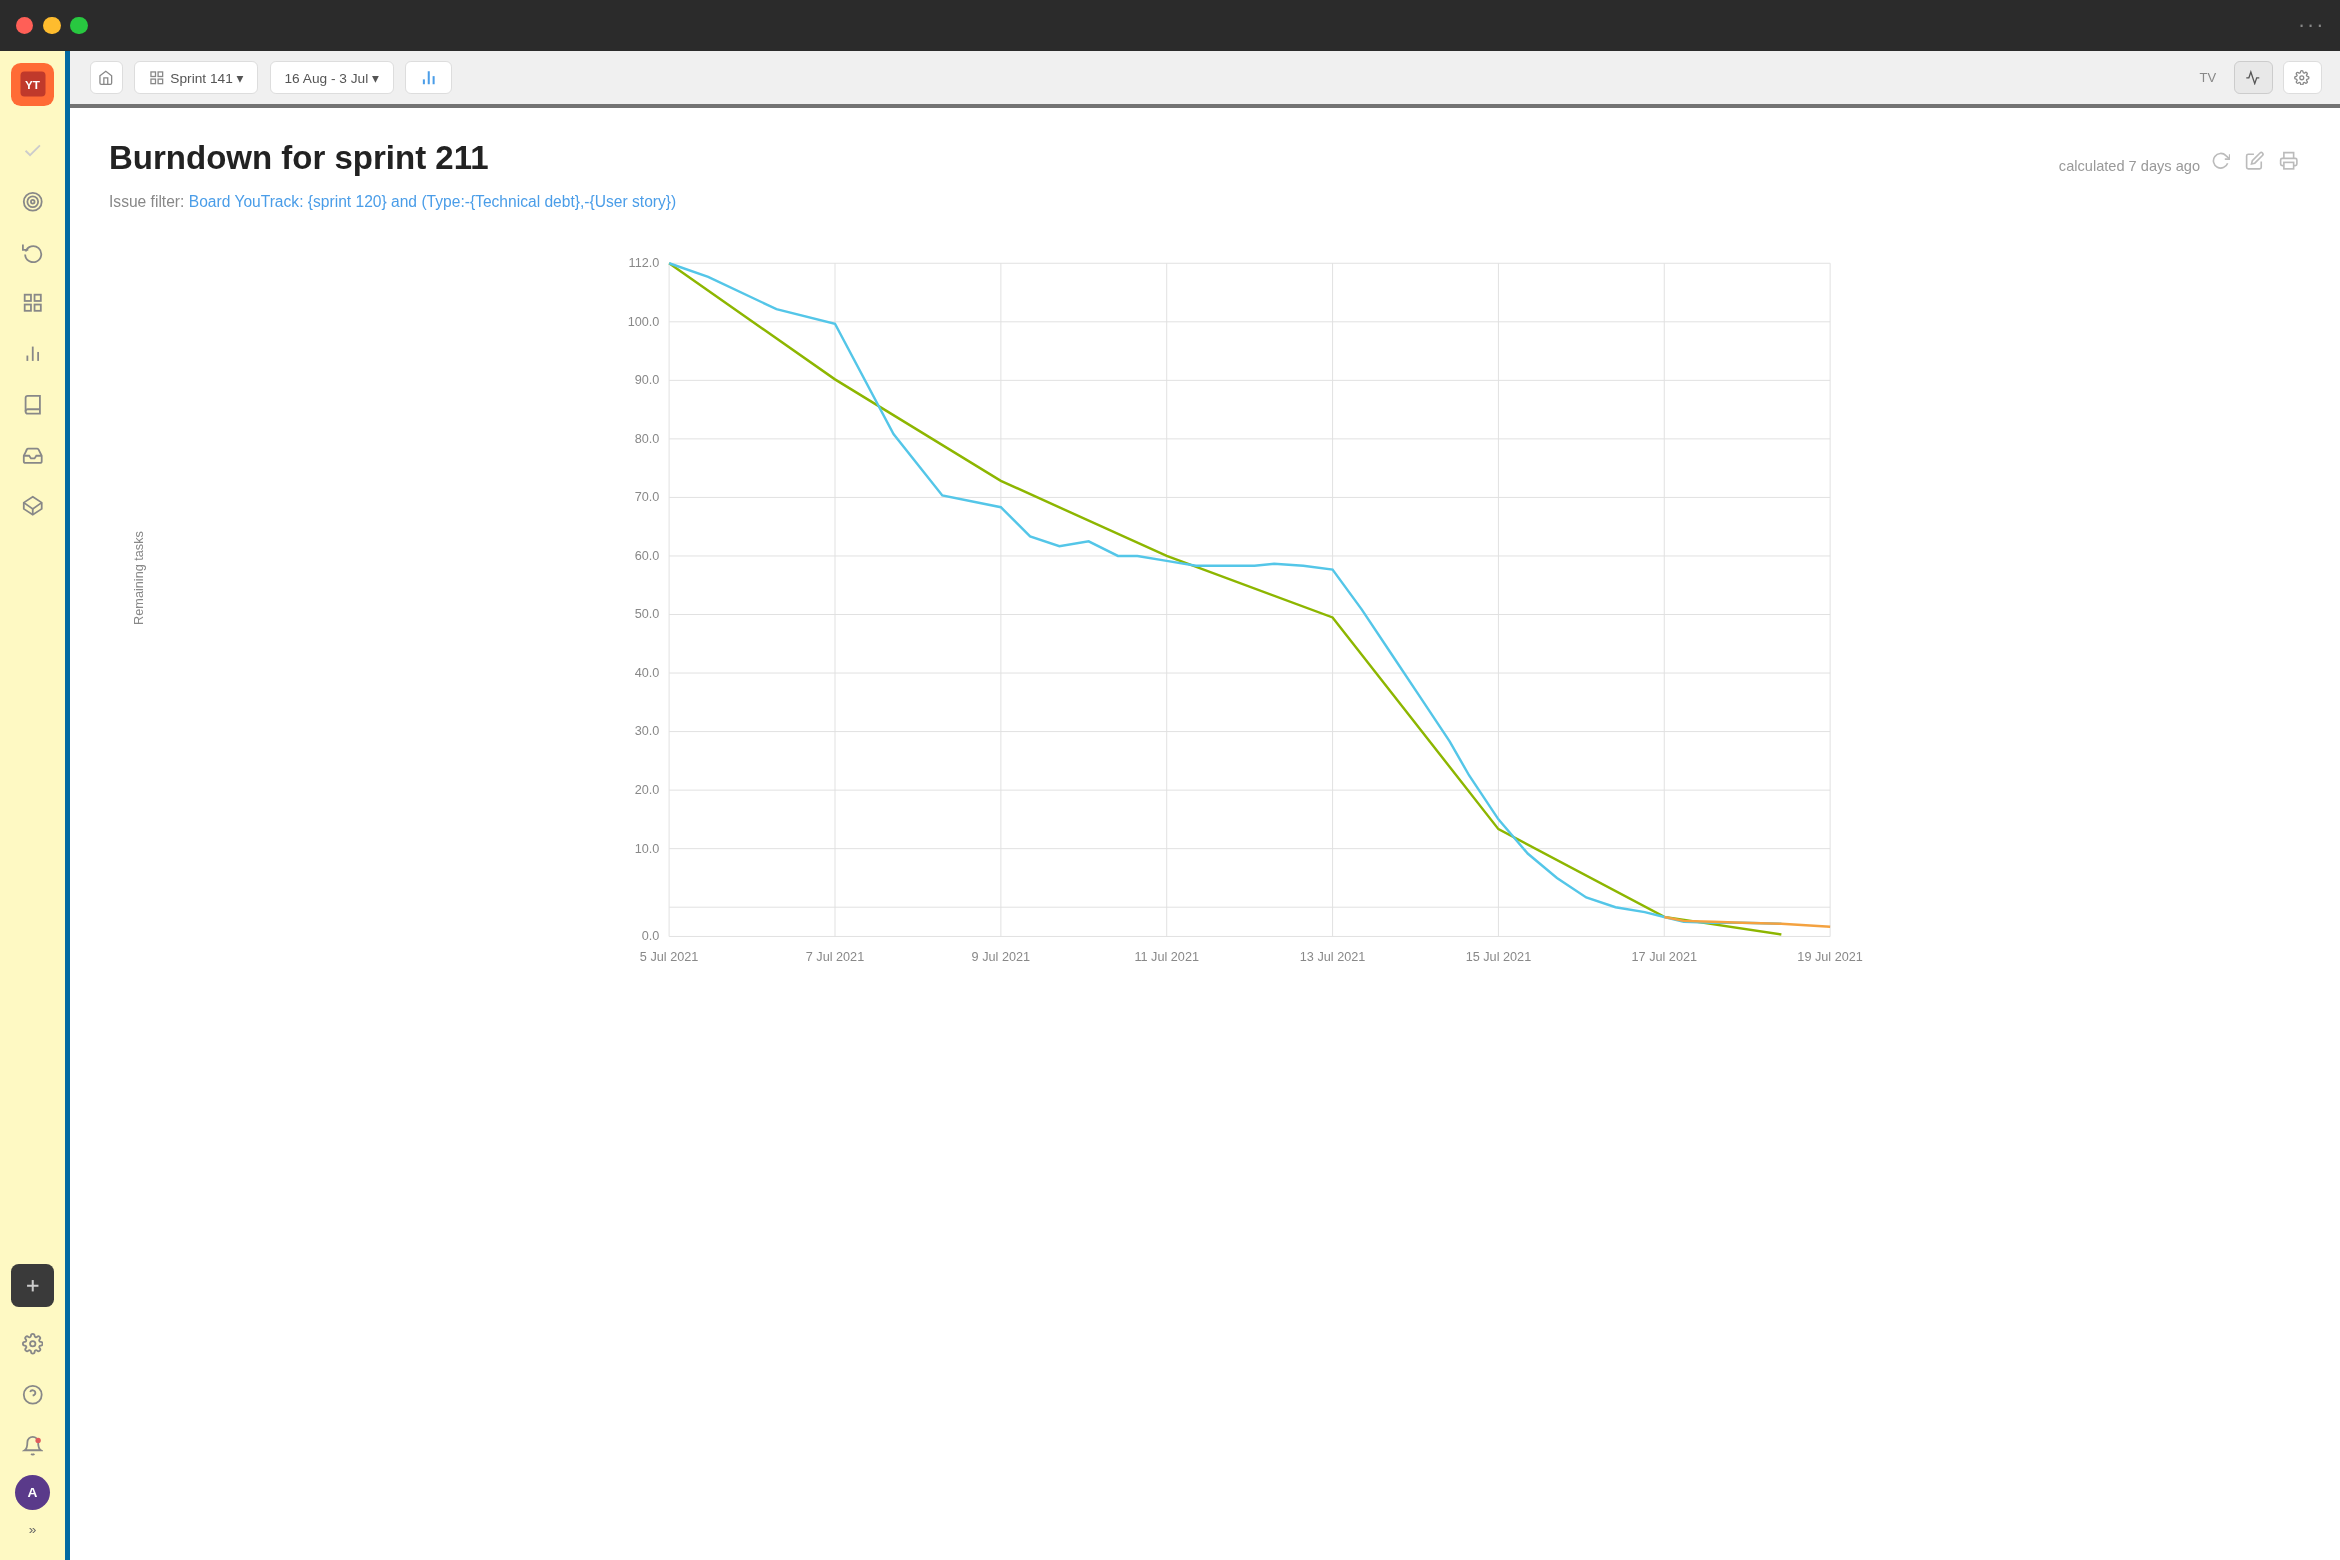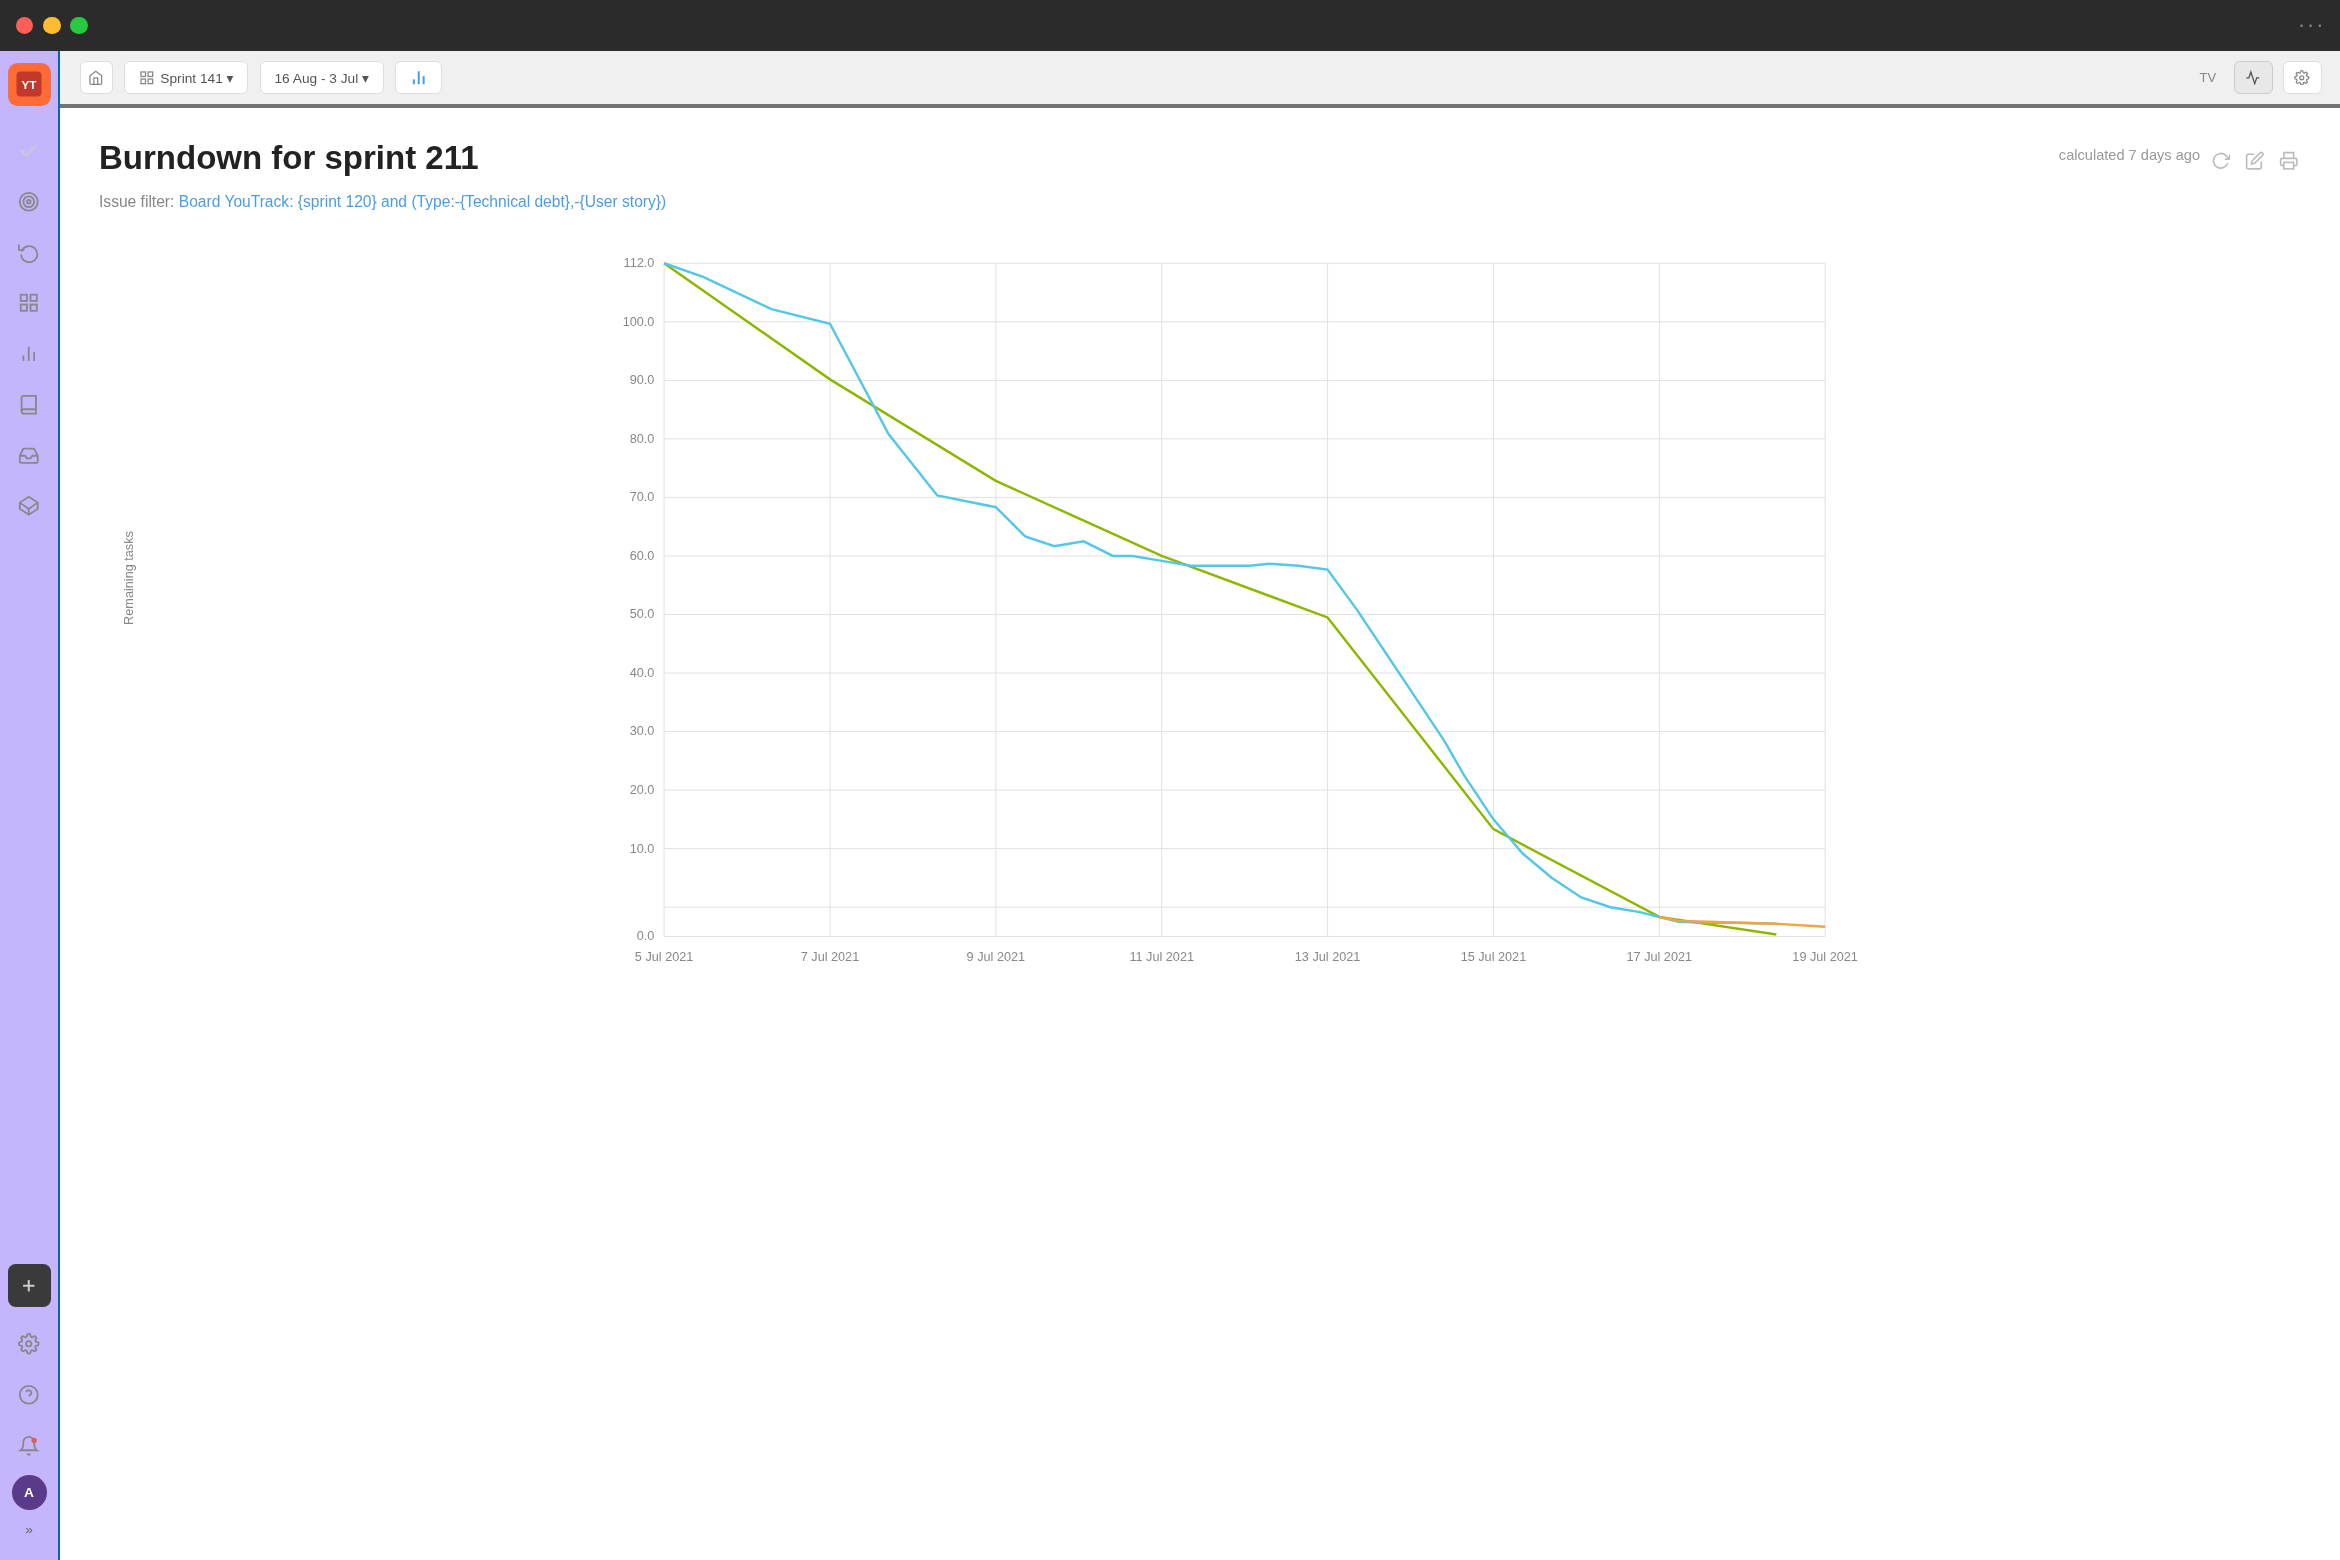--- a/index.html
+++ b/index.html
@@ -44,28 +44,28 @@
 
     
     .main-layout {
       display: flex;
       flex: 1;
       overflow: hidden;
     }
 
     
     .sidebar {
-      width: 60px;
-      background: #c4b5fd;
+      width: 70px;
+      background: #fef9c3;
       display: flex;
       flex-direction: column;
       align-items: center;
       padding: 11.7px 0;
       flex-shrink: 0;
-      border-right: 2px solid #0369a1;
+      border-right: 5px solid #0369a1;
     }
     .sidebar-logo {
       width: 43px;
       height: 43px;
       background: #ff6b35;
       border-radius: 9.8px;
       display: flex;
       align-items: center;
       justify-content: center;
       margin-bottom: 23.4px;
@@ -455,21 +455,21 @@
               <path d="M19.4 15a1.65 1.65 0 0 0 .33 1.82l.06.06a2 2 0 0 1-2.83 2.83l-.06-.06a1.65 1.65 0 0 0-1.82-.33 1.65 1.65 0 0 0-1 1.51V21a2 2 0 0 1-4 0v-.09A1.65 1.65 0 0 0 9 19.4a1.65 1.65 0 0 0-1.82.33l-.06.06a2 2 0 0 1-2.83-2.83l.06-.06A1.65 1.65 0 0 0 4.68 15a1.65 1.65 0 0 0-1.51-1H3a2 2 0 0 1 0-4h.09A1.65 1.65 0 0 0 4.6 9a1.65 1.65 0 0 0-.33-1.82l-.06-.06a2 2 0 0 1 2.83-2.83l.06.06A1.65 1.65 0 0 0 9 4.68a1.65 1.65 0 0 0 1-1.51V3a2 2 0 0 1 4 0v.09a1.65 1.65 0 0 0 1 1.51 1.65 1.65 0 0 0 1.82-.33l.06-.06a2 2 0 0 1 2.83 2.83l-.06.06A1.65 1.65 0 0 0 19.4 9a1.65 1.65 0 0 0 1.51 1H21a2 2 0 0 1 0 4h-.09a1.65 1.65 0 0 0-1.51 1z"></path>
           </svg>
         </div>
       </div>
     </div>
 
     <div class="report-area">
 
       <div style="display:flex; align-items:flex-start; justify-content:space-between; margin-bottom:5.9px;">
         <h1 class="report-title">Burndown for sprint 211</h1>
-        <div style="display:flex; align-items:flex-start; gap:7px; margin-top:7.8px; flex-shrink:0;">
+        <div style="display:flex; align-items:flex-end; gap:7px; margin-top:7.8px; flex-shrink:0;">
           <span class="calculated-text">calculated 7 days ago</span>
           <div class="chart-action-icon">
             <svg viewBox="0 0 24 24" fill="none" stroke="#bbb" stroke-width="2" width="19.5" height="19.5">
               <polyline points="23 4 23 10 17 10"></polyline>
                 <path d="M20.49 15a9 9 0 1 1-2.12-9.36L23 10"></path>
             </svg>
           </div>
           <div class="chart-action-icon">
             <svg viewBox="0 0 24 24" fill="none" stroke="#bbb" stroke-width="2" width="19.5" height="19.5">
               <path d="M11 4H4a2 2 0 0 0-2 2v14a2 2 0 0 0 2 2h14a2 2 0 0 0 2-2v-7"></path>

